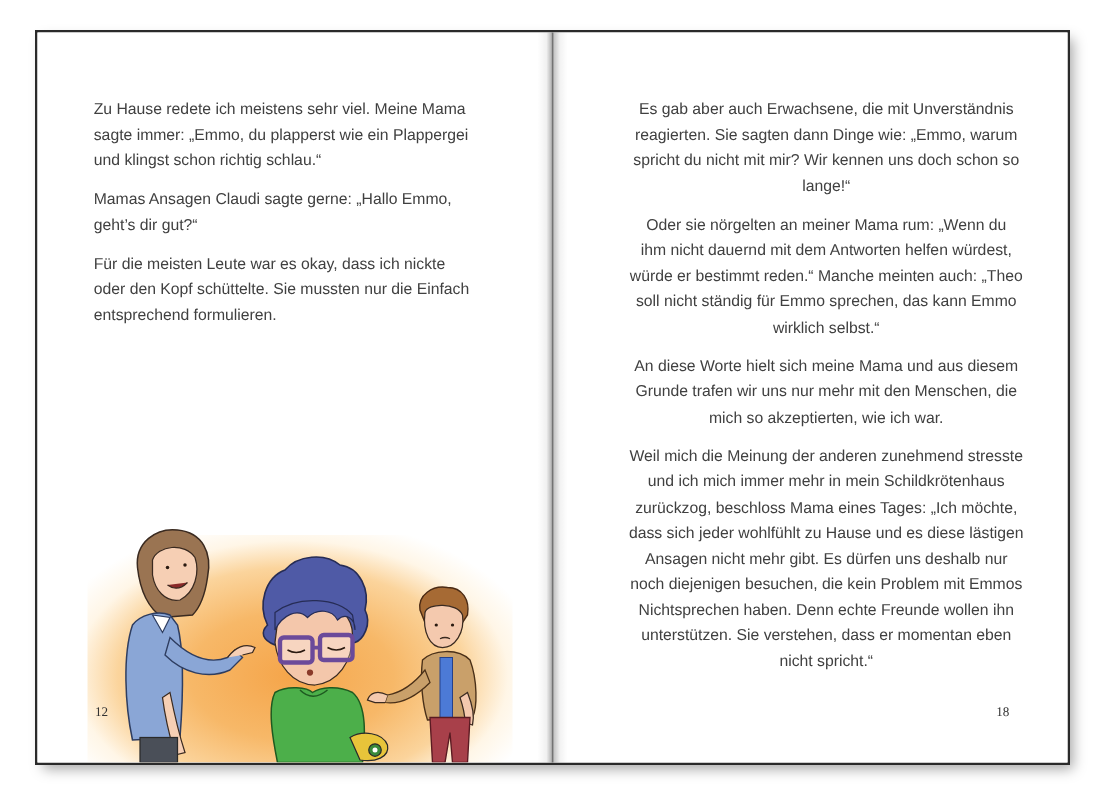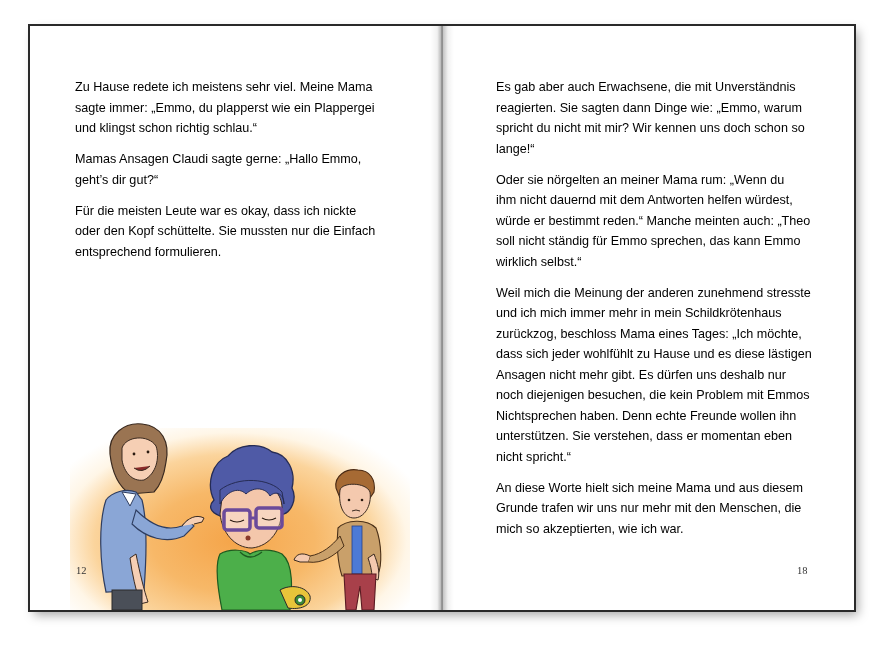--- a/index.html
+++ b/index.html
@@ -14,23 +14,23 @@
                   4px 5px 10px rgba(0,0,0,0.35);
     }
     .page { position: absolute; top: 0; height: 584px; overflow: hidden; background: #fff; }
     .page.left { left: 0; width: 411px; }
     .page.right { left: 411px; width: 413px; }
     .spine {
       position: absolute; left: 400px; top: 0; width: 24px; height: 584px;
       background: linear-gradient(to right, rgba(255,255,255,0) 0%, rgba(0,0,0,0.06) 30%, rgba(0,0,0,0.28) 46%, rgba(0,0,0,0.55) 50%, rgba(0,0,0,0.22) 56%, rgba(0,0,0,0.05) 75%, rgba(255,255,255,0) 100%);
       pointer-events: none;
     }
-    .text-block { position: absolute; color: #000000; font-size: 12.6px; line-height: 20.5px; }
+    .text-block { position: absolute; color: #404040; font-size: 12.6px; line-height: 20.5px; }
     .left .text-block { left: 45px; top: 51px; width: 320px; }
-    .right .text-block { left: 55px; top: 51px; width: 330px; }
+    .right .text-block { left: 55px; top: 51px; width: 330px; text-align: center; }
     .text-block p { margin: 0 0 10.5px 0; white-space: pre-line; }
     .page-num { position: absolute; font-size: 10.5px; color: #333; font-family: Liberation Serif, serif; }
     .left .page-num { left: 46px; top: 539px; z-index: 3; }
     .right .page-num { left: 356px; top: 539px; }
 
     .illustration { position: absolute; left: 40px; top: 388px; width: 340px; height: 196px; }
     .wash {
       position: absolute; left: 0; top: 14px; width: 340px; height: 182px;
       background: radial-gradient(ellipse 60% 70% at 48% 62%, #f5a54a 0%, #f7b868 40%, #fbd49c 68%, rgba(255,240,215,0.6) 85%, rgba(255,255,255,0) 100%);
     }
@@ -130,30 +130,30 @@
     <div class="text-block">
       <p>Es gab aber auch Erwachsene, die mit Unverständnis
 reagierten. Sie sagten dann Dinge wie: „Emmo, warum
 spricht du nicht mit mir? Wir kennen uns doch schon so
 lange!“</p>
       <p>Oder sie nörgelten an meiner Mama rum: „Wenn du
 ihm nicht dauernd mit dem Antworten helfen würdest,
 würde er bestimmt reden.“ Manche meinten auch: „Theo
 soll nicht ständig für Emmo sprechen, das kann Emmo
 wirklich selbst.“</p>
+      <p>An diese Worte hielt sich meine Mama und aus diesem
+Grunde trafen wir uns nur mehr mit den Menschen, die
+mich so akzeptierten, wie ich war.</p>
       <p>Weil mich die Meinung der anderen zunehmend stresste
 und ich mich immer mehr in mein Schildkrötenhaus
 zurückzog, beschloss Mama eines Tages: „Ich möchte,
 dass sich jeder wohlfühlt zu Hause und es diese lästigen
 Ansagen nicht mehr gibt. Es dürfen uns deshalb nur
 noch diejenigen besuchen, die kein Problem mit Emmos
 Nichtsprechen haben. Denn echte Freunde wollen ihn
 unterstützen. Sie verstehen, dass er momentan eben
 nicht spricht.“</p>
-      <p>An diese Worte hielt sich meine Mama und aus diesem
-Grunde trafen wir uns nur mehr mit den Menschen, die
-mich so akzeptierten, wie ich war.</p>
     </div>
     <div class="page-num">18</div>
   </div>
 
   <div class="spine"></div>
 </div>
 
 </body></html>

